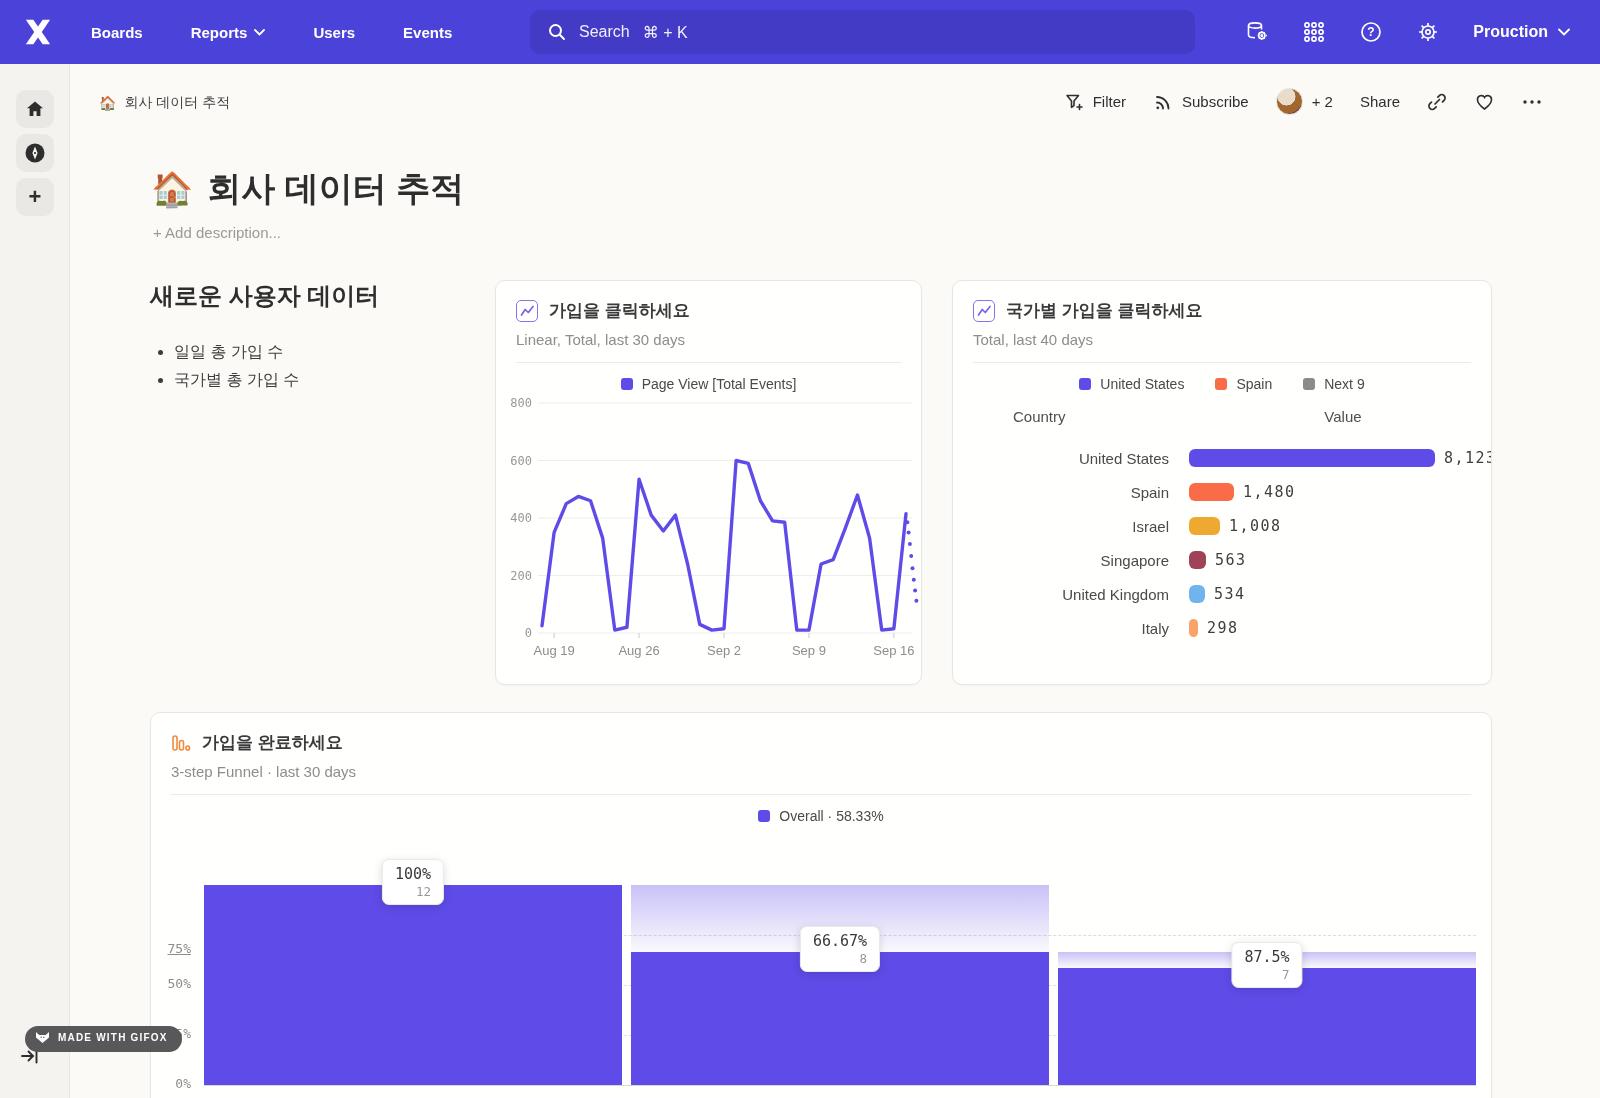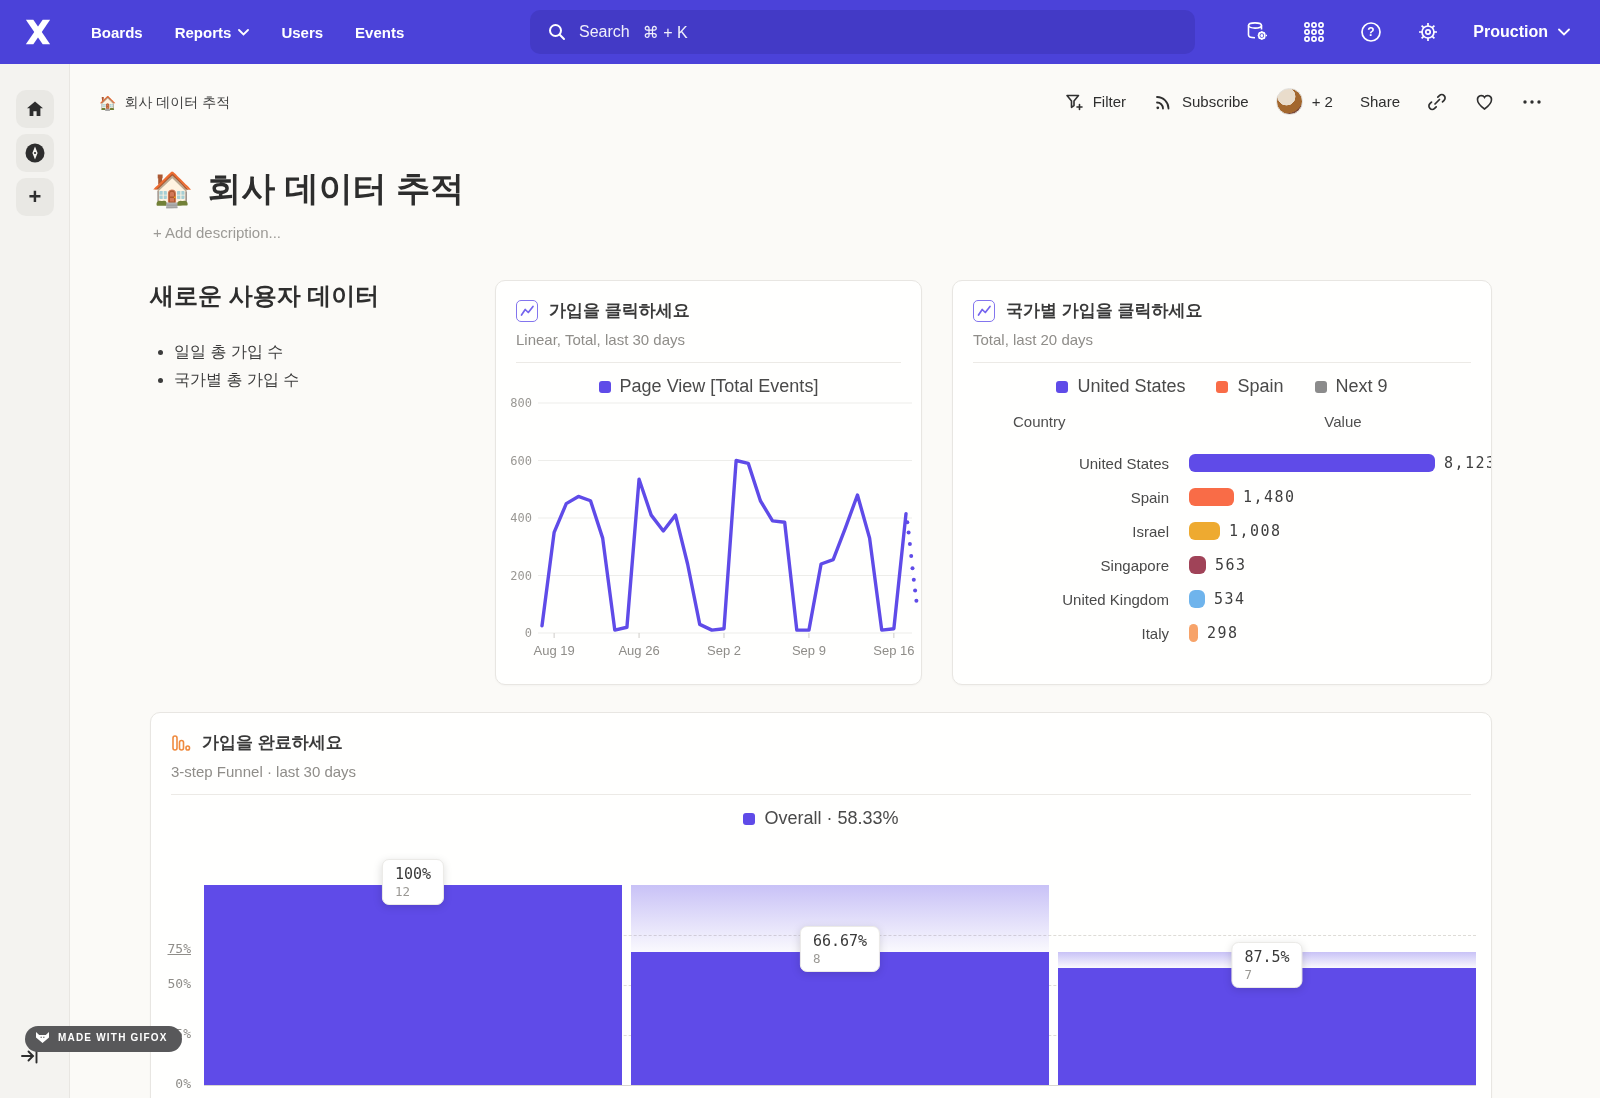--- a/index.html
+++ b/index.html
@@ -3,21 +3,21 @@
 <meta charset="utf-8">
 <style>
   *{box-sizing:border-box;margin:0;padding:0}
   html,body{width:1600px;height:1098px;overflow:hidden}
   body{position:relative;background:#fbfaf7;font-family:"Liberation Sans",sans-serif;color:#3a3a3a}
   .mono{font-family:"DejaVu Sans Mono",monospace}
 
   
   .topnav{position:absolute;left:0;top:0;width:1600px;height:64px;background:#4b42d9;display:flex;align-items:center;z-index:20}
   .logo{margin-left:22px;width:32px;height:30px;display:flex;align-items:center;justify-content:center;cursor:pointer}
-  .nav-menu{display:flex;align-items:center;gap:32px;margin-left:37px}
+  .nav-menu{display:flex;align-items:center;gap:48px;margin-left:37px}
   .nav-item{color:#fff;font-size:15px;font-weight:bold;display:flex;align-items:center;gap:7px;cursor:pointer}
   .search-pill{position:absolute;left:530px;top:10px;width:665px;height:44px;background:#433ac6;border-radius:10px;display:flex;align-items:center;padding-left:18px;gap:13px;cursor:text}
   .search-pill span{color:rgba(255,255,255,.92);font-size:16px}
   .nav-right{position:absolute;right:0;top:0;height:64px;display:flex;align-items:center;gap:33px;padding-right:30px}
   .nav-icon{width:24px;height:24px;display:flex;align-items:center;justify-content:center;cursor:pointer}
   .project{display:flex;align-items:center;gap:10px;color:#fff;font-size:16px;font-weight:bold;cursor:pointer}
 
   
   .sidebar{position:absolute;left:0;top:64px;width:70px;height:1034px;background:#f4f3f0;border-right:1px solid #e8e6e2;z-index:10}
   .side-btn{position:absolute;left:16px;width:38px;height:38px;border-radius:10px;background:#e9e8e4;display:flex;align-items:center;justify-content:center;cursor:pointer}
@@ -37,21 +37,21 @@
   .card{position:absolute;background:#fffffe;border:1px solid #e8e6e2;border-radius:10px;box-shadow:0 1px 2px rgba(0,0,0,.03);overflow:hidden}
   .card-line{left:424px;top:216px;width:427px;height:405px}
   .card-country{left:881px;top:216px;width:540px;height:405px}
   .card-funnel{left:79px;top:648px;width:1342px;height:440px}
   .card-head{padding:18px 20px 0}
   .title-row{display:flex;align-items:center;gap:11px;font-size:17px;font-weight:bold;color:#3a3a3a;cursor:pointer}
   .w-icon{width:22px;height:22px;border:1.5px solid #8375ee;border-radius:5px;display:flex;align-items:center;justify-content:center;flex:none}
   .w-icon.orange{border:none;width:20px}
   .card-sub{margin:9px 0 0;font-size:15px;color:#8f8d89}
   .card-divider{border-top:1px solid #eceae6;margin-top:14px}
-  .legend-row{display:flex;justify-content:center;align-items:center;gap:9px;margin-top:13px;font-size:18px;color:#4a4a4a}
+  .legend-row{display:flex;justify-content:center;align-items:center;gap:9px;margin-top:13px;font-size:14px;color:#4a4a4a}
   .legend-row .gap{width:13px}
   .sw{width:12px;height:12px;border-radius:3px;flex:none}
 
   
   .text-widget{position:absolute;left:79px;top:216px;width:340px}
   .tw-head{font-size:24px;font-weight:bold;color:#2e2e2e}
   .tw-list{margin:26px 0 0 24px;font-size:16px;color:#3c3c3c;line-height:28px}
 
   
   #line-svg{position:absolute;left:4px;top:102px}
@@ -68,21 +68,21 @@
   .cbar{height:18px;border-radius:6px;margin-left:20px;flex:none}
   .cval{margin-left:9px;font-size:15px;color:#3f3f3f;letter-spacing:1.5px}
 
   
   #funnel-chart{position:absolute;left:0;top:150px;width:1342px;height:260px}
   .f-grid{position:absolute;height:0;border-top:1px dashed #dedcd7;z-index:0}
   .f-grid0{border-top:1px solid #d8d6d1}
   .f-ylab{position:absolute;left:0;width:40px;text-align:right;font-family:"DejaVu Sans Mono",monospace;font-size:13px;color:#8f8d89}
   .funnel-bar{position:absolute;z-index:1;cursor:pointer}
   .funnel-drop{position:absolute;z-index:1;background:linear-gradient(180deg,rgba(95,75,232,.34),rgba(95,75,232,.03))}
-  .funnel-tip{position:absolute;z-index:3;transform:translateX(-50%);background:#fff;border:1px solid #ebeae7;border-radius:7px;box-shadow:0 2px 8px rgba(0,0,0,.13);padding:5px 12px;text-align:left}
+  .funnel-tip{position:absolute;z-index:3;transform:translateX(-50%);background:#fff;border:1px solid #ebeae7;border-radius:7px;box-shadow:0 2px 8px rgba(0,0,0,.13);padding:5px 12px;text-align:right}
   .tip-pct{font-family:"DejaVu Sans Mono",monospace;font-size:15px;color:#3a3a3a}
   .tip-count{font-family:"DejaVu Sans Mono",monospace;font-size:12.5px;color:#9a9894;margin-top:1px}
 
   
   .gifox{position:absolute;left:25px;top:1026px;height:26px;background:#58585a;border-radius:13px;display:flex;align-items:center;gap:8px;padding:0 14px 4px 10px;z-index:30;cursor:pointer}
   .gifox span{color:#fff;font-size:10px;font-weight:bold;letter-spacing:1.2px}
 </style>
 </head>
 <body>
 
@@ -304,21 +304,21 @@
   <div class="card card-country">
     <div class="card-head">
       <div class="title-row">
         <span class="w-icon">
           <svg width="15" height="14" viewBox="0 0 15 14">
               <polyline points="1.5,11 5.2,5.5 8.3,8.5 13,2.5" fill="none" stroke="#7565ee" stroke-width="1.7" stroke-linecap="round" stroke-linejoin="round"></polyline>
             </svg>
         </span>
         <span>국가별 가입을 클릭하세요</span>
       </div>
-      <div class="card-sub">Total, last 20 days</div>
+      <div class="card-sub">Total, last 40 days</div>
       <div class="card-divider"></div>
       <div class="legend-row">
         <span class="sw" style="background: rgb(95, 75, 232);"></span>
         <span>United States</span>
         <span class="gap"></span>
         <span class="sw" style="background: rgb(249, 108, 71);"></span>
         <span>Spain</span>
         <span class="gap"></span>
         <span class="sw" style="background: rgb(139, 139, 139);"></span>
         <span>Next 9</span>

